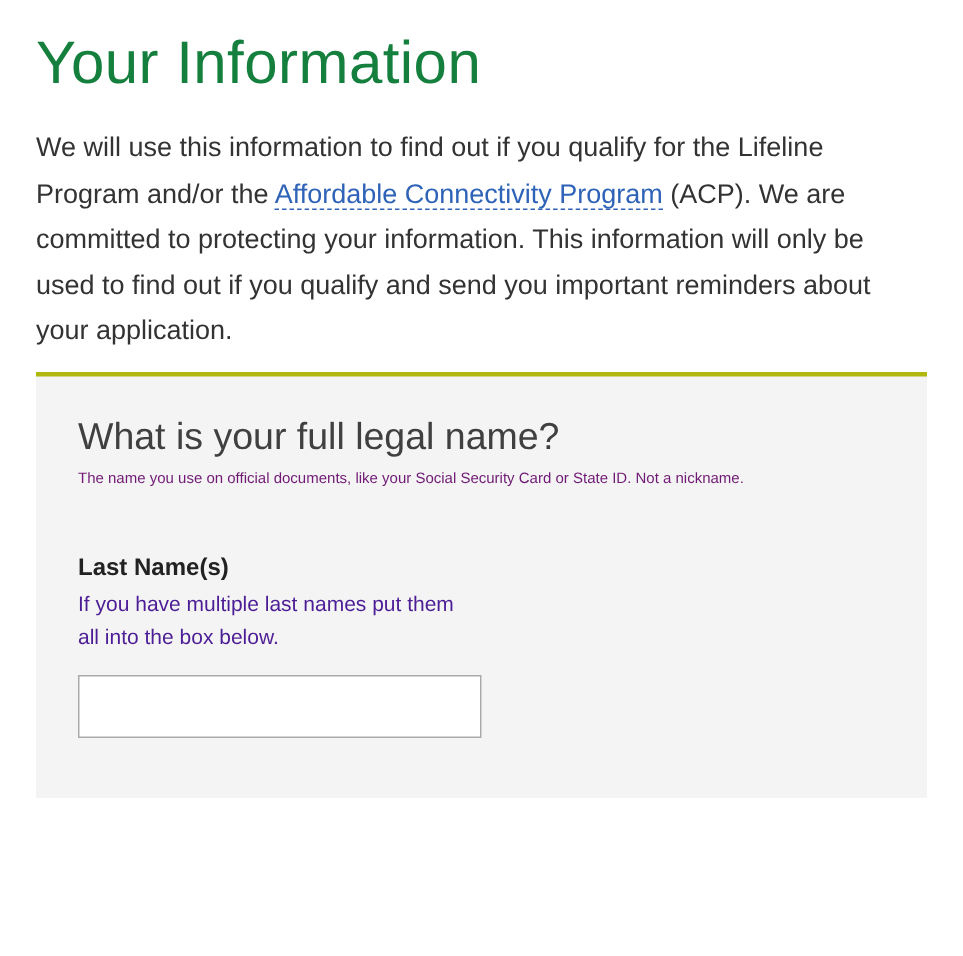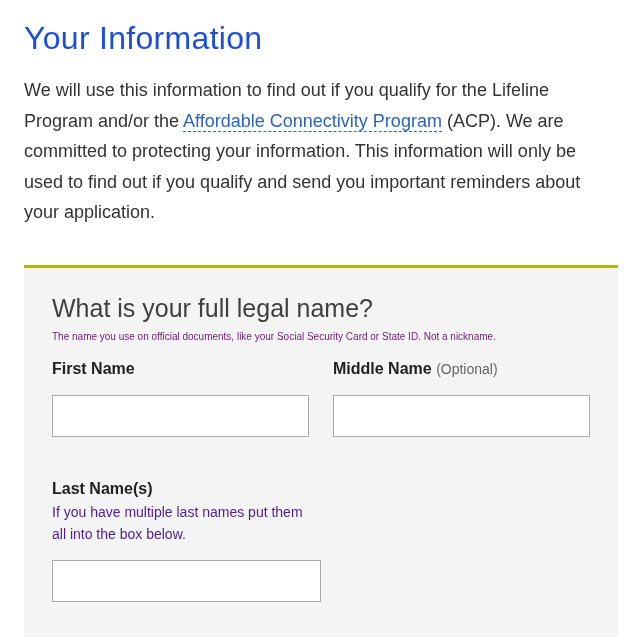--- a/index.html
+++ b/index.html
@@ -8,31 +8,31 @@
       padding: 0;
     }
     body {
       font-family: -apple-system, BlinkMacSystemFont, "Segoe UI", "Helvetica Neue", Arial, sans-serif;
       color: #333;
       background: #fff;
       width: 642px;
       padding: 20px 24px;
     }
     h1 {
-      font-size: 32px;
+      font-size: 40px;
       font-weight: 300;
-      color: #1d4ed8;
+      color: #15803d;
       margin-bottom: 18px;
       letter-spacing: 0.3px;
     }
     .intro {
       font-size: 18px;
       line-height: 1.7;
       color: #333;
-      margin-bottom: 37px;
+      margin-bottom: 12px;
     }
     .intro a {
       color: #2e63b8;
       text-decoration: none;
       border-bottom: 1px dashed #2e63b8;
     }
     .panel {
       border-top: 3px solid #b0b80f;
       background: #f4f4f4;
       padding: 26px 28px 40px 28px;
@@ -102,30 +102,20 @@
 <h1>Your Information</h1>
 
 <p class="intro">
   <span>We will use this information to find out if you qualify for the Lifeline Program and/or the </span><a href="#">Affordable Connectivity Program</a><span> (ACP). We are committed to protecting your information. This information will only be used to find out if you qualify and send you important reminders about your application.</span>
 </p>
 
 <div class="panel">
   <h2>What is your full legal name?</h2>
   <div class="helper">The name you use on official documents, like your Social Security Card or State ID. Not a nickname.</div>
 
-  <div class="row">
-    <div class="field field-first">
-      <label>First Name</label>
-      <input type="text" style="">
-    </div>
-    <div class="field field-middle">
-      <label><span>Middle Name </span><span class="opt">(Optional)</span></label>
-      <input type="text" style="">
-    </div>
-  </div>
 
   <div class="last-block">
     <div class="field field-last">
       <label>Last Name(s)</label>
       <div class="field-sub">If you have multiple last names put them all into the box below.</div>
       <input type="text" style="">
     </div>
   </div>
 </div>
 

